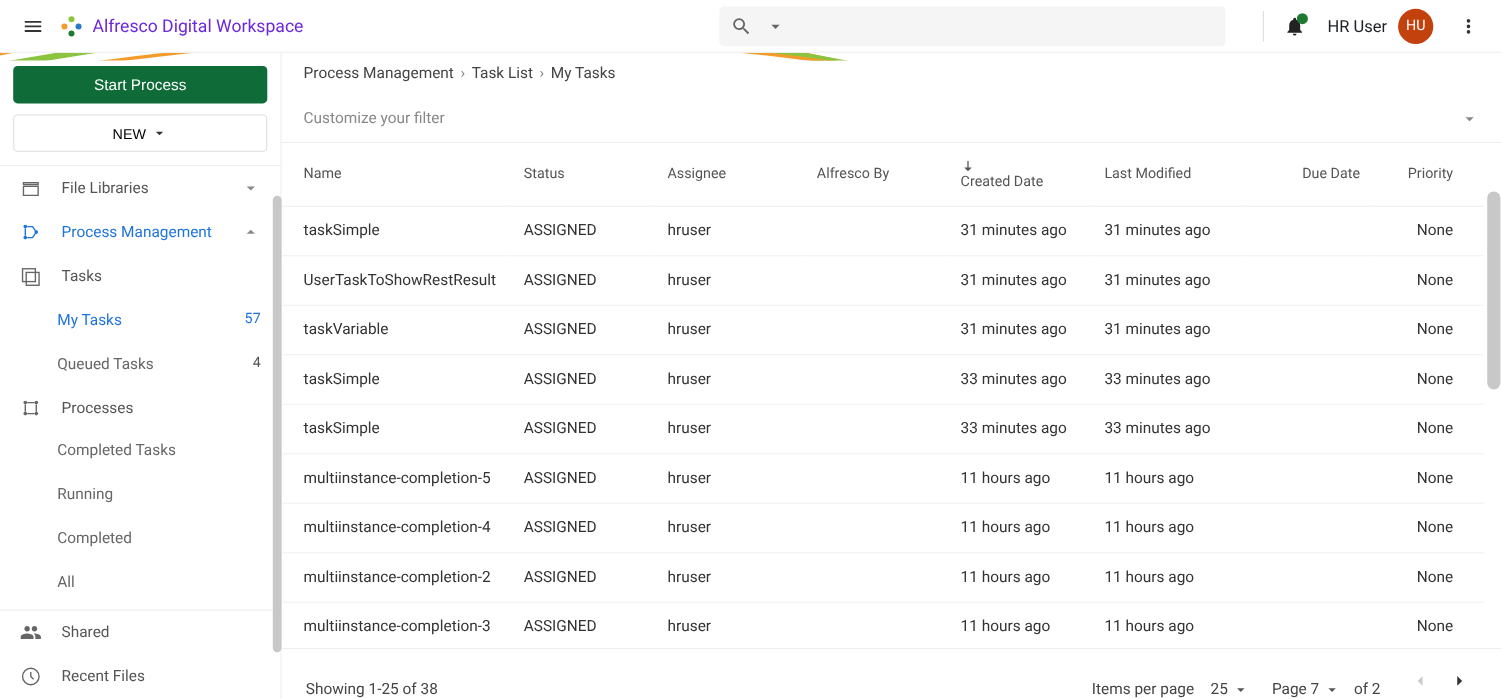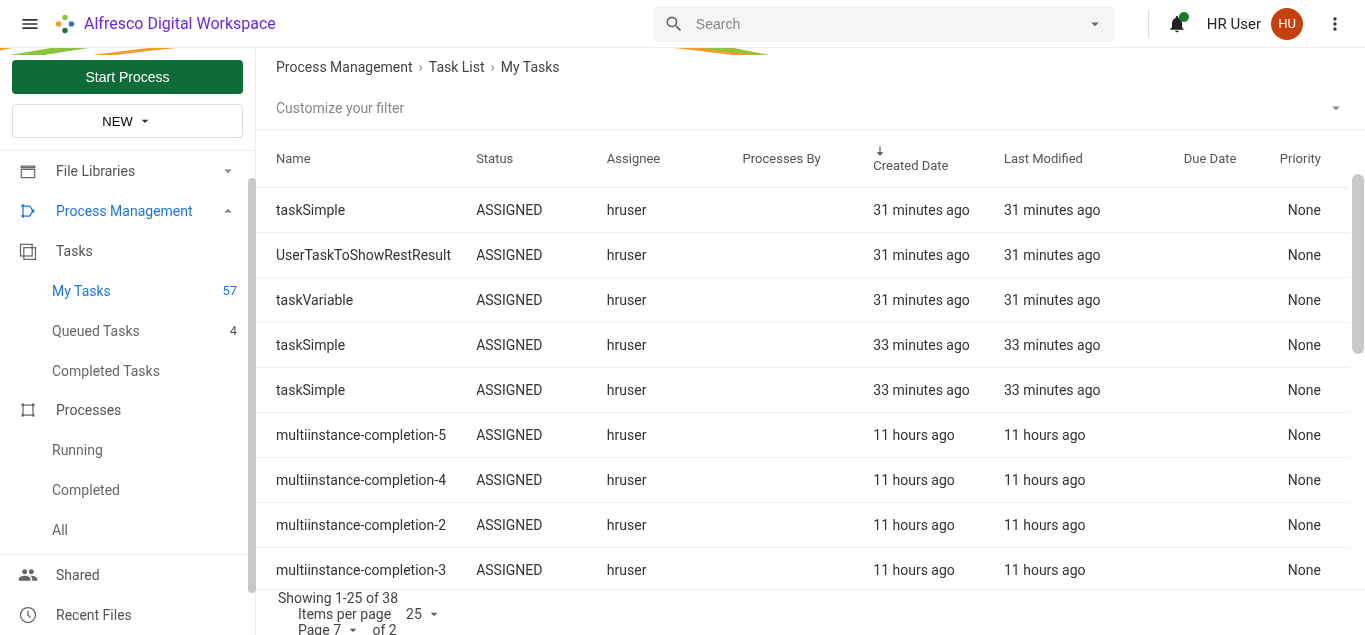--- a/index.html
+++ b/index.html
@@ -65,21 +65,21 @@
 .col-status { width: 130px; }
 .col-assignee { width: 135px; }
 .col-completedby { width: 130px; }
 .col-created { width: 130px; text-align: left; }
 .col-modified { width: 135px; }
 .col-due { width: 120px; text-align: right; }
 .col-priority { width: 100px; text-align: right; padding-right: 28px !important; }
 .sort-icon { vertical-align: middle; margin-right: 2px; }
 
 
-.pagination { height: 46px; border-top: 1px solid #eee; display: flex; align-items: flex-start; padding: 0 22px; font-size: 14px; color: #444; flex-direction: column; }
+.pagination { height: 46px; border-top: 1px solid #eee; display: flex; align-items: flex-end; padding: 0 22px; font-size: 14px; color: #444; }
 .pagination .spacer { flex: 1; }
 .pagination .pag-item { margin-left: 20px; display: flex; align-items: center; gap: 4px; }
 .pag-btn { width: 32px; height: 32px; display: flex; align-items: center; justify-content: center; cursor: pointer; }
 .pag-btn.disabled { color: #ccc; cursor: default; }
 
 svg { display: block; }
 </style>
 </head>
 <body>
 
@@ -106,21 +106,20 @@
     </svg>
   </div>
   <div class="app-title">Alfresco Digital Workspace</div>
   <div class="header-spacer"></div>
   <div class="search-wrap">
     <span class="search-icon">
       <svg width="20" height="20" viewBox="0 0 24 24">
           <path fill="#666" d="M15.5 14h-.79l-.28-.27A6.471 6.471 0 0016 9.5 6.5 6.5 0 109.5 16c1.61 0 3.09-.59 4.23-1.57l.27.28v.79l5 4.99L20.49 19l-4.99-5zM9.5 14A4.5 4.5 0 119.5 5a4.5 4.5 0 010 9z"></path>
         </svg>
     </span>
-    <input type="text" placeholder="Search" style="">
     <span class="dropdown-icon">
       <svg width="18" height="18" viewBox="0 0 24 24">
           <path fill="#666" d="M7 10l5 5 5-5z"></path>
         </svg>
     </span>
   </div>
   <div class="divider-v"></div>
   <div class="bell-wrap">
     <svg width="20" height="20" viewBox="0 0 24 24">
         <path fill="#222" d="M12 22a2 2 0 002-2h-4a2 2 0 002 2zm6-6V11c0-3.07-1.63-5.64-4.5-6.32V4a1.5 1.5 0 10-3 0v.68C7.64 5.36 6 7.92 6 11v5l-2 2v1h16v-1l-2-2z"></path>
@@ -192,35 +191,35 @@
     </div>
 
     <div class="nav-item level2 active">
       <span>My Tasks</span>
       <span class="count">57</span>
     </div>
     <div class="nav-item level2">
       <span>Queued Tasks</span>
       <span class="count">4</span>
     </div>
-    <div class="nav-item level2">
-      <span>Completed Tasks</span>
-    </div>
-
     <div class="nav-item level1">
       <span class="icon">
           <svg width="20" height="20" viewBox="0 0 24 24">
             <circle cx="6" cy="6" r="2" fill="currentColor"></circle>
             <circle cx="6" cy="18" r="2" fill="currentColor"></circle>
             <circle cx="18" cy="6" r="2" fill="currentColor"></circle>
             <circle cx="18" cy="18" r="2" fill="currentColor"></circle>
             <path d="M6 8v8M18 8v8M8 6h8M8 18h8" stroke="currentColor" fill="none" stroke-width="1.5"></path>
           </svg>
         </span>
       <span>Processes</span>
+    </div>
+
+    <div class="nav-item level2">
+      <span>Completed Tasks</span>
     </div>
     <div class="nav-item level2">
         <span>Running</span>
       </div>
     <div class="nav-item level2">
         <span>Completed</span>
       </div>
     <div class="nav-item level2">
         <span>All</span>
       </div>
@@ -266,21 +265,21 @@
       </span>
     </div>
 
     <div class="table-wrap">
       <table>
         <thead>
           <tr>
             <th class="col-name">Name</th>
             <th class="col-status">Status</th>
             <th class="col-assignee">Assignee</th>
-            <th class="col-completedby">Processes By</th>
+            <th class="col-completedby">Alfresco By</th>
             <th class="col-created">
               <svg class="sort-icon" width="14" height="14" viewBox="0 0 24 24">
                   <path fill="#555" d="M12 20l-6-6h12z M11 4h2v10h-2z"></path>
                 </svg><span>Created Date</span>
             </th>
             <th class="col-modified">Last Modified</th>
             <th class="col-due">Due Date</th>
             <th class="col-priority">Priority</th>
           </tr>
         </thead>

